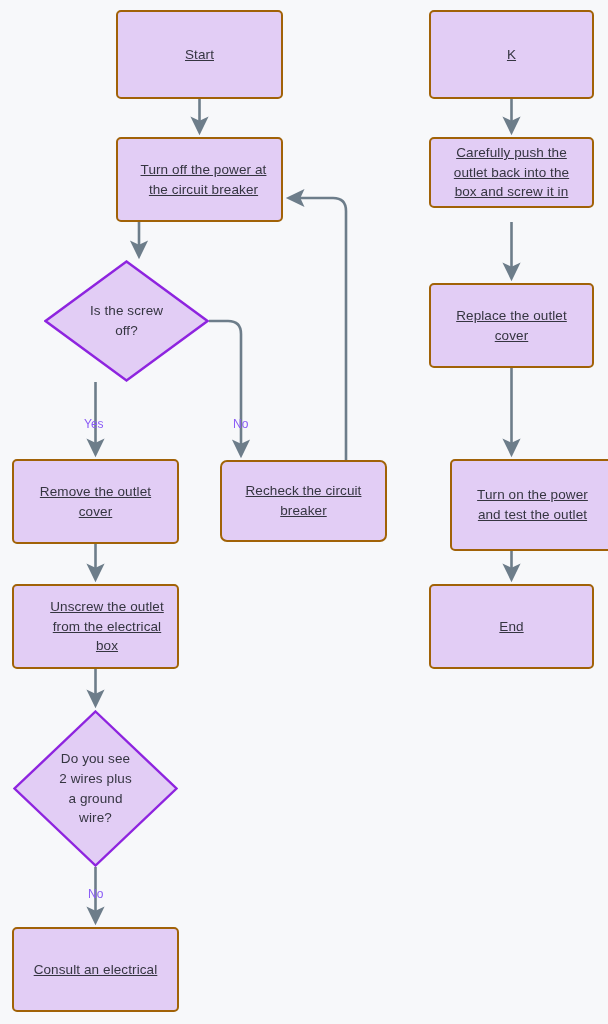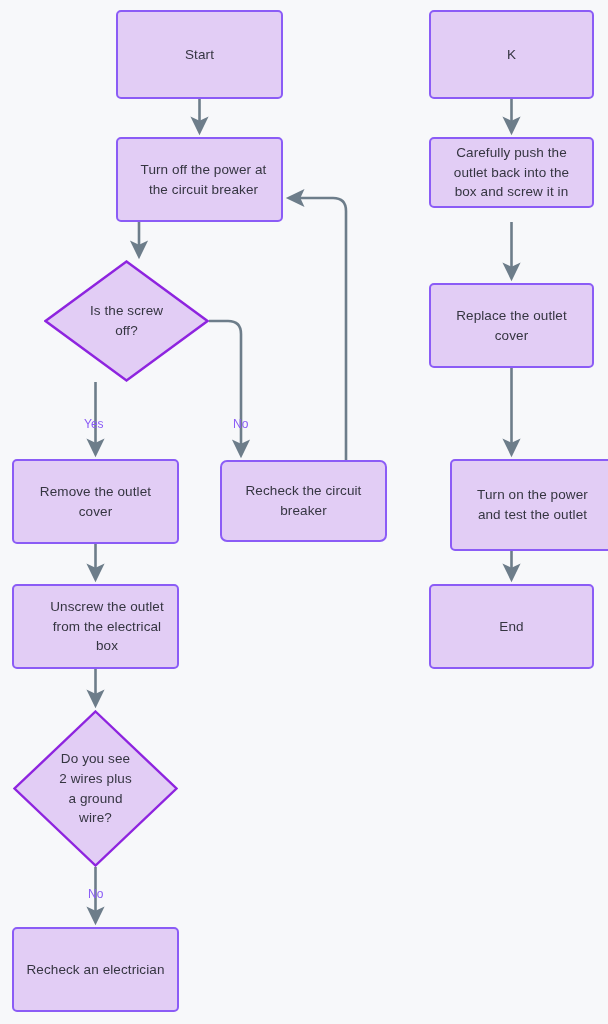--- a/index.html
+++ b/index.html
@@ -36,22 +36,23 @@
     align-items: center;
     justify-content: center;
     text-align: center;
     color: #353541;
     font-size: 13.5px;
     line-height: 1.45;
     letter-spacing: 0.1px;
   }
   .node.process {
     background: #e2cdf5;
-    border: 2px solid #8b5cf6;
+    border: 2px solid #a16207;
     border-radius: 5px;
+    text-decoration: underline;
   }
   .node .node-label {
     padding: 0 10px;
     white-space: pre-line;
   }
   .node.decision {
     background: transparent;
     border: none;
   }
   .node.decision .diamond-shape {
@@ -152,21 +153,21 @@
     <svg class="diamond-shape" viewBox="0 0 165 157" preserveAspectRatio="none" xmlns="http://www.w3.org/2000/svg">
       <polygon points="82.5,1.5 163.5,78.5 82.5,155.5 1.5,78.5" fill="#e2cdf5" stroke="#8e24df" stroke-width="2.4"></polygon>
     </svg>
     <span class="node-label">Do you see
 2 wires plus
 a ground
 wire?</span>
   </div>
 
   <div class="node process" style="left:12px; top:927px; width:167px; height:85px;">
-    <span class="node-label">Recheck an electrician</span>
+    <span class="node-label">Consult an electrical</span>
   </div>
 
   <div class="node process" style="left:429px; top:10px; width:165px; height:89px;">
     <span class="node-label">K</span>
   </div>
 
   <div class="node process" style="left:429px; top:137px; width:165px; height:71px;">
     <span class="node-label">Carefully push the
 outlet back into the
 box and screw it in</span>

